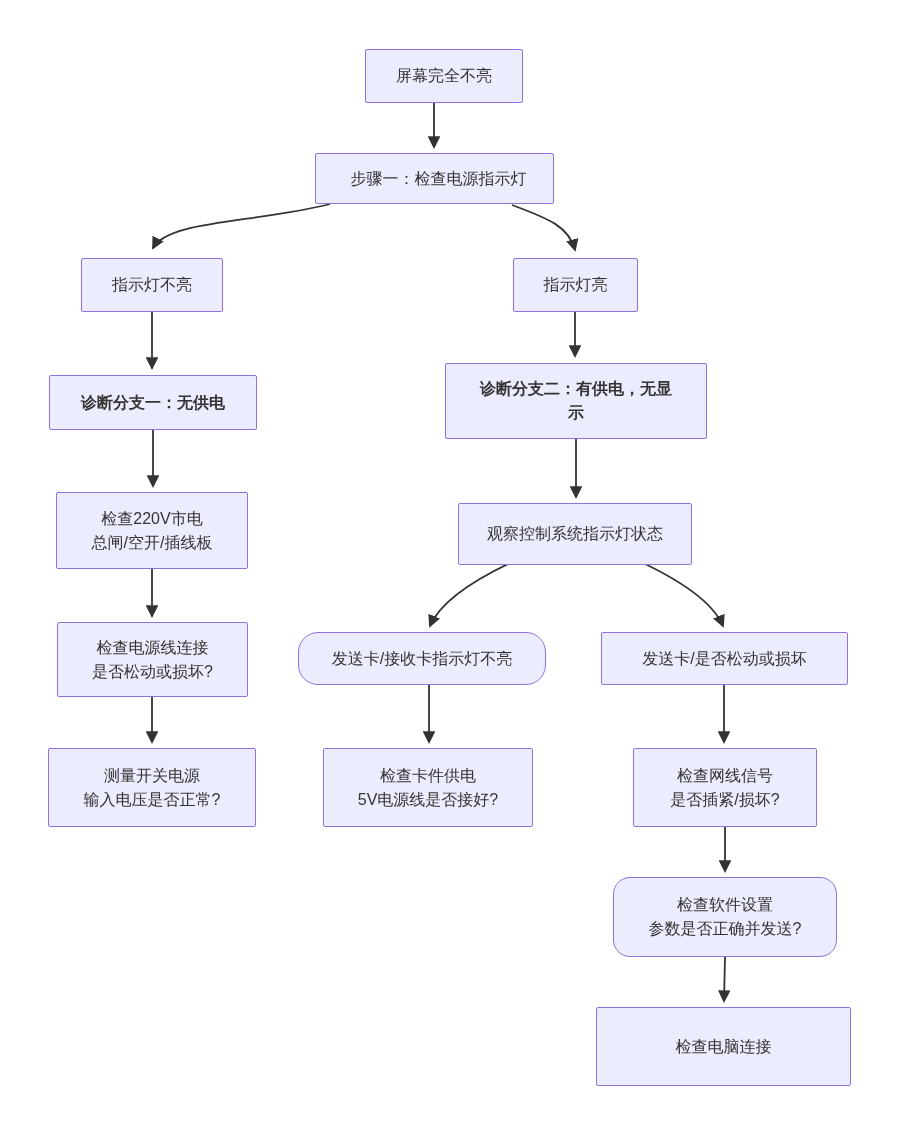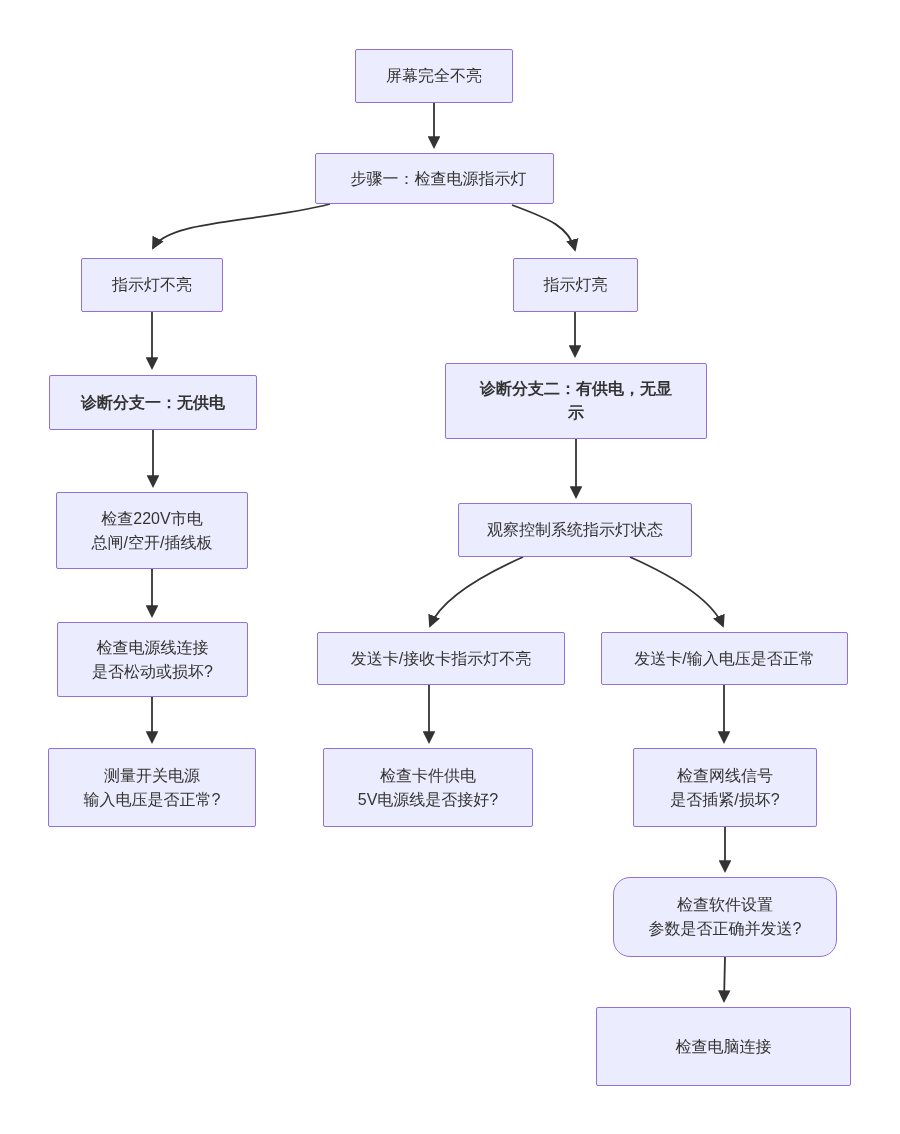--- a/index.html
+++ b/index.html
@@ -41,21 +41,21 @@
     <path class="edge" d="M152,697 L152,742"></path>
     <path class="edge" d="M576,439 L576,497"></path>
     <path class="edge" d="M523,557 C478,577 441,600 430,626"></path>
     <path class="edge" d="M630,557 C675,577 712,600 723,626"></path>
     <path class="edge" d="M429,685 L429,742"></path>
     <path class="edge" d="M724,685 L724,742"></path>
     <path class="edge" d="M725,827 L725,871"></path>
     <path class="edge" d="M725,957 L724,1001"></path>
   </svg>
 
-  <div class="node" style="left:355px;top:49px;width:158px;height:54px;">
+  <div class="node" style="left:365px;top:49px;width:158px;height:54px;">
     <div class="line">屏幕完全不亮</div>
   </div>
 
   <div class="node" style="left:315px;top:153px;width:239px;height:51px;padding-left:8px;">
     <div class="line">步骤一：检查电源指示灯</div>
   </div>
 
   <div class="node" style="left:81px;top:258px;width:142px;height:54px;">
     <div class="line">指示灯不亮</div>
   </div>
@@ -81,30 +81,30 @@
   <div class="node" style="left:57px;top:622px;width:191px;height:75px;">
     <div class="line">检查电源线连接</div>
     <div class="line">是否松动或损坏?</div>
   </div>
 
   <div class="node" style="left:48px;top:748px;width:208px;height:79px;">
     <div class="line">测量开关电源</div>
     <div class="line">输入电压是否正常?</div>
   </div>
 
-  <div class="node" style="left:458px;top:503px;width:234px;height:54px;">
+  <div class="node" style="left:458px;top:503px;width:234px;height:62px;">
     <div class="line">观察控制系统指示灯状态</div>
   </div>
 
-  <div class="node" style="left:317px;top:632px;width:248px;height:53px;">
+  <div class="node" style="left:298px;top:632px;width:248px;height:53px;border-radius:20px;">
     <div class="line">发送卡/接收卡指示灯不亮</div>
   </div>
 
   <div class="node" style="left:601px;top:632px;width:247px;height:53px;">
-    <div class="line">发送卡/输入电压是否正常</div>
+    <div class="line">发送卡/是否松动或损坏</div>
   </div>
 
   <div class="node" style="left:323px;top:748px;width:210px;height:79px;">
     <div class="line">检查卡件供电</div>
     <div class="line">5V电源线是否接好?</div>
   </div>
 
   <div class="node" style="left:633px;top:748px;width:184px;height:79px;">
     <div class="line">检查网线信号</div>
     <div class="line">是否插紧/损坏?</div>

